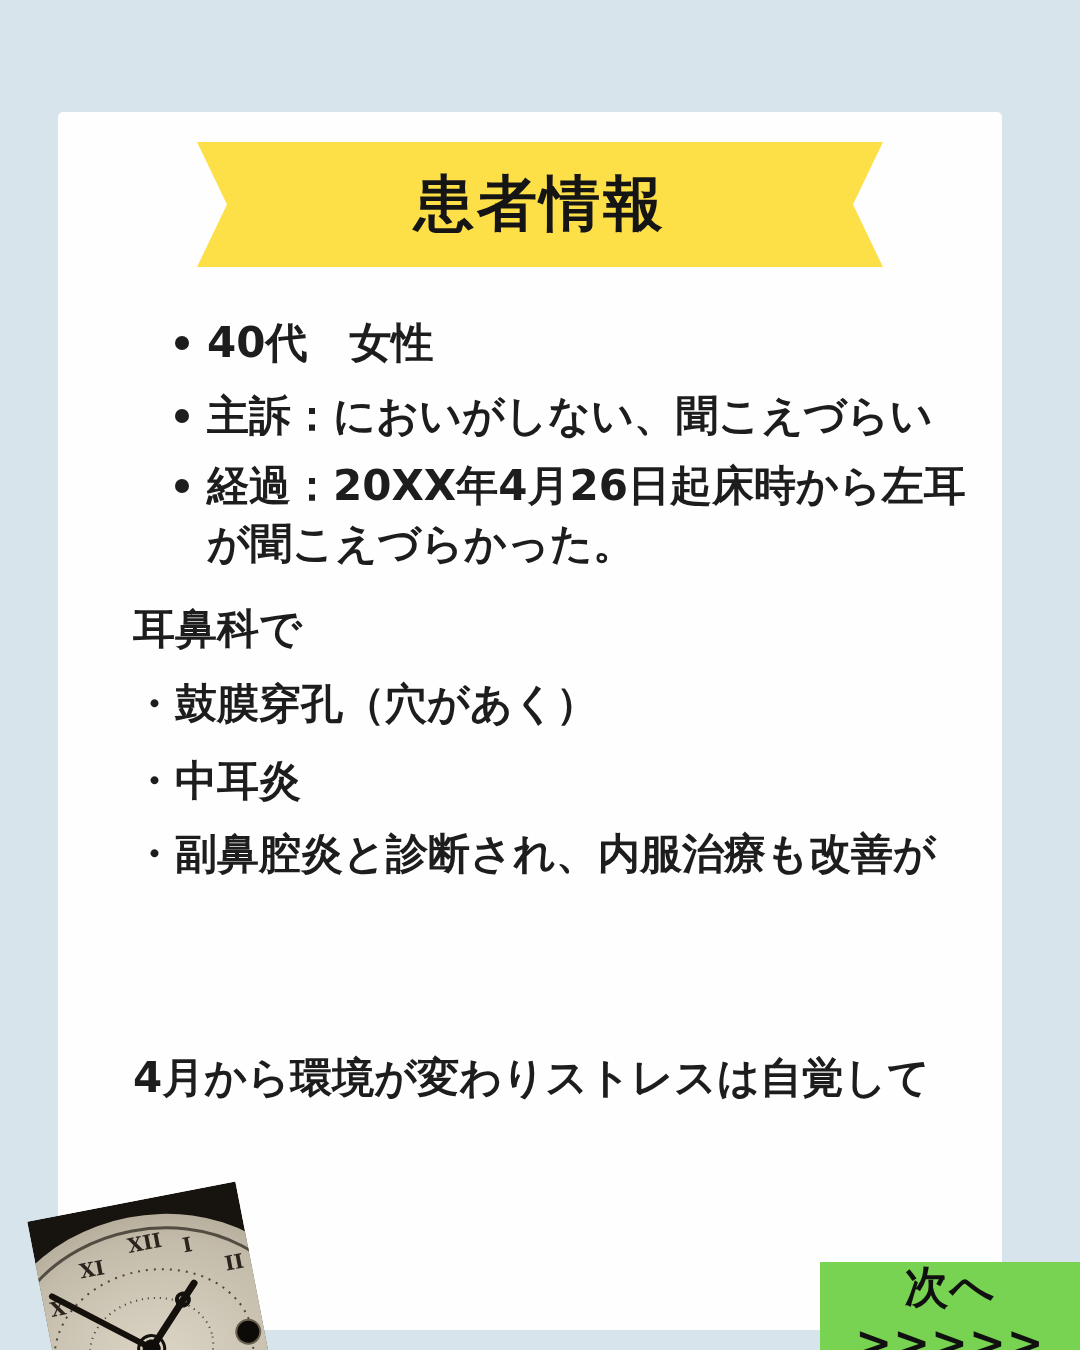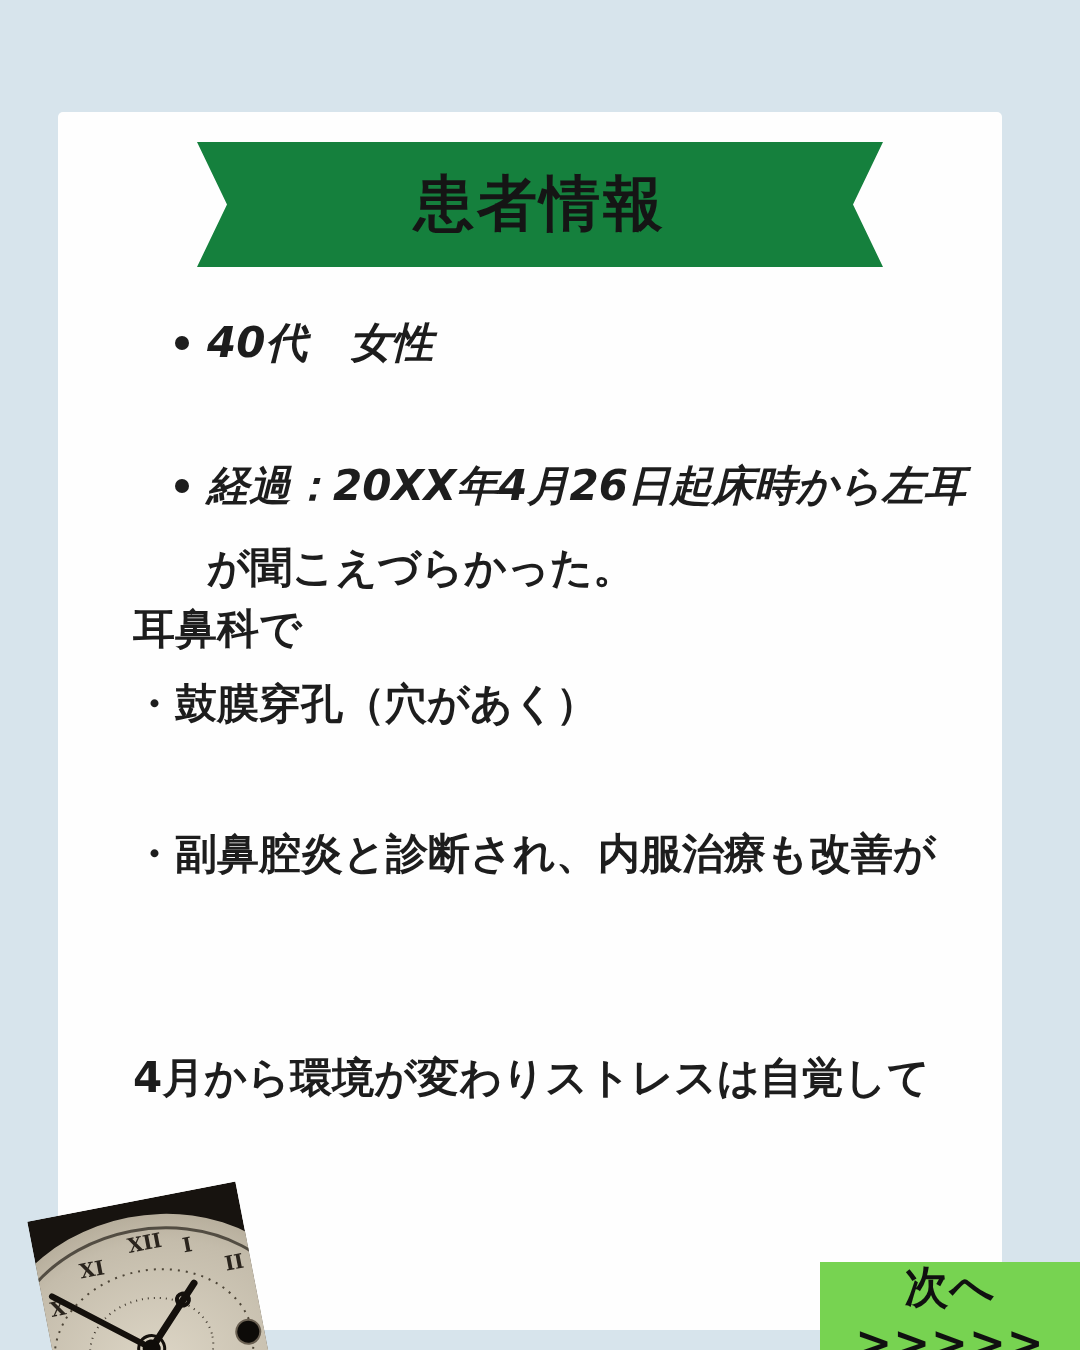--- a/index.html
+++ b/index.html
@@ -10,34 +10,34 @@
   }
   .page{position:relative;width:1080px;height:1350px;background:#d7e4ec;}
 
   .card{
     position:absolute;left:58px;top:112px;width:944px;height:1218px;
     background:#fefefe;border-radius:5px;
   }
 
   .ribbon{
     position:absolute;left:139px;top:30px;width:686px;height:125px;
-    background:#15803d;
+    background:#fde047;
     clip-path:polygon(0 0,100% 0,calc(100% - 30px) 50%,100% 100%,0 100%,30px 50%);
     display:flex;align-items:center;justify-content:center;
   }
   .ribbon .title{
     margin:0;font-size:60px;font-weight:700;color:#151515;letter-spacing:3px;
   }
 
   .line{
     position:absolute;display:flex;align-items:center;
     font-size:42px;font-weight:700;color:#1d1d1d;line-height:1.25;
     white-space:nowrap;
   }
-  .line.bullet{left:117px;font-style:italic;}
+  .line.bullet{left:117px;}
   .line.continuation{left:149px;}
   .line.plain{left:75px;}
   .dot{
     width:14px;height:14px;border-radius:50%;background:#1d1d1d;
     margin-right:18px;flex:0 0 auto;
   }
 
   .next-button{
     position:absolute;left:820px;top:1262px;width:260px;height:101px;
     background:#77d351;border:none;cursor:pointer;
@@ -60,28 +60,33 @@
   <div class="card">
 
     <div class="ribbon">
       <h1 class="title">患者情報</h1>
     </div>
 
     <div class="line bullet" style="top:205px">
       <span class="dot"></span>
       <span>40代　女性</span>
     </div>
+    <div class="line bullet" style="top:278px">
+      <span class="dot"></span>
+      <span>主訴：においがしない、聞こえづらい</span>
+    </div>
     <div class="line bullet" style="top:348px">
       <span class="dot"></span>
       <span>経過：20XX年4月26日起床時から左耳</span>
     </div>
-    <div class="line continuation" style="top:430px">が聞こえづらかった。</div>
+    <div class="line continuation" style="top:406px">が聞こえづらかった。</div>
 
     <div class="line plain" style="top:566px">・鼓膜穿孔（穴があく）</div>
     <div class="line plain" style="top:491px">耳鼻科で</div>
+    <div class="line plain" style="top:643px">・中耳炎</div>
     <div class="line plain" style="top:716px">・副鼻腔炎と診断され、内服治療も改善が</div>
     <div class="line plain" style="top:940px">4月から環境が変わりストレスは自覚して</div>
 
   </div>
 
   <div class="clock">
     <svg width="212" height="175" viewBox="0 0 212 175">
       <defs>
         <radialGradient id="faceGrad" cx="50%" cy="55%" r="75%">
           <stop offset="0%" stop-color="#ddd6c6"></stop>

